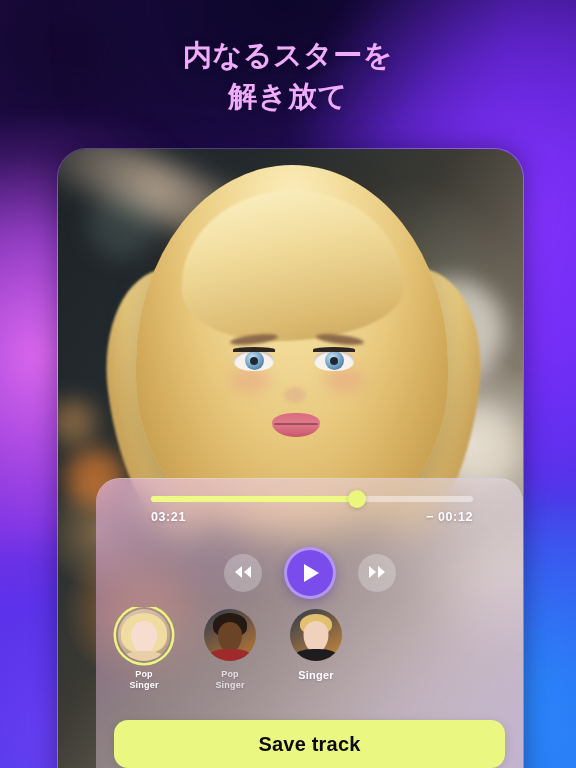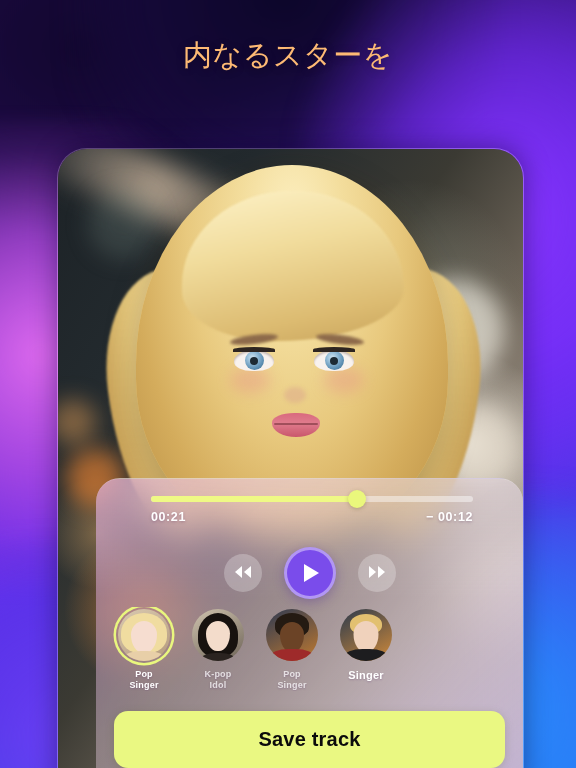--- a/index.html
+++ b/index.html
@@ -92,23 +92,23 @@
       rgba(92,52,230,0.5) 48%,
       rgba(80,45,220,0) 78%);
     filter: blur(10px);
   }
 
   
   .headline {
     position: absolute;
     left: 0; right: 0; top: 35px;
     text-align: center;
-    color: #fdba74;
+    color: #f0abfc;
     font-size: 29px;
-    font-weight: 400;
+    font-weight: 700;
     line-height: 1.42;
     letter-spacing: 0.5px;
     text-shadow: 0 1px 8px rgba(0,0,0,0.28);
     z-index: 6;
   }
   .headline .line { display: block; }
 
   
   .card {
     position: absolute;
@@ -297,21 +297,21 @@
     cursor: pointer;
     box-shadow: 0 3px 12px rgba(70,30,150,0.32);
   }
   .tri { width: 0; height: 0; border-left: 15px solid #fff;
          border-top: 9px solid transparent; border-bottom: 9px solid transparent;
          margin-left: 4px; }
 
   
   .avatars {
     position: absolute; left: 0; right: 0; top: 128px;
-    display: flex; gap: 14px;
+    display: flex; gap: 26px;
     padding-left: 18px;
     overflow: hidden;
   }
   .avatar-item {
     flex: 0 0 auto;
     width: 60px;
     display: flex; flex-direction: column; align-items: center;
     cursor: pointer;
   }
   .avatar-ring {
@@ -346,21 +346,21 @@
   .av-head { position: absolute; left: 50%; transform: translateX(-50%);
              border-radius: 50% 50% 46% 46% / 42% 42% 58% 58%; }
   .av-hair { position: absolute; left: 50%; transform: translateX(-50%); border-radius: 50% 50% 40% 40%; }
   .av-body { position: absolute; left: 50%; transform: translateX(-50%); bottom: -6px;
              border-radius: 42% 42% 0 0; }
 
   
   .save-btn {
     position: absolute;
     left: 18px; right: 18px; bottom: 21px;
-    height: 57px;
+    height: 48px;
     border-radius: 14px;
     background: #eaf882;
     color: #0b0b0b;
     font-size: 20px;
     font-weight: 800;
     letter-spacing: 0.2px;
     display: flex; align-items: center; justify-content: center;
     border: none; cursor: pointer;
     font-family: "Liberation Sans", sans-serif;
     box-shadow: 0 2px 10px rgba(60,70,10,0.18);
@@ -374,20 +374,21 @@
   <div class="bg-base"></div>
   <div class="bg-glow-topleft"></div>
   <div class="bg-glow-topdark"></div>
   <div class="bg-glow-right"></div>
   <div class="bg-glow-left"></div>
   <div class="bg-glow-bottomright"></div>
   <div class="bg-glow-bottomleft"></div>
 
   <div class="headline">
     <span class="line">内なるスターを</span>
+    <span class="line">解き放て</span>
   </div>
 
   <div class="card">
 
     <div class="portrait">
       <div class="streak"></div>
       <div class="bokeh b5"></div>
       <div class="bokeh b3"></div>
       <div class="bokeh b4"></div>
       <div class="bokeh b1"></div>
@@ -418,21 +419,21 @@
 
     <div class="player">
       <div class="player-sheen"></div>
 
       <div class="progress-wrap">
         <div class="track">
           <div class="track-fill" style="width: 64%;"></div>
           <div class="thumb" style="left: 64%;"></div>
         </div>
         <div class="times">
-          <span>00:21</span>
+          <span>03:21</span>
           <span>− 00:12</span>
         </div>
       </div>
 
       <div class="transport">
         <button class="skip-btn">
           <span>
             <svg width="18" height="14" viewBox="0 0 18 14" aria-hidden="true">
               <path d="M8 1 L8 13 L1 7 Z" fill="#ffffff"></path>
               <path d="M17 1 L17 13 L10 7 Z" fill="#ffffff"></path>
@@ -465,34 +466,20 @@
               <div class="av-body" style="width:40px;height:16px;background:#e8cfa8"></div>
             </div>
           </div>
           <div class="avatar-label">
             <span>Pop</span><br>
             <span>Singer</span>
           </div>
         </div>
 
 
-        <div class="avatar-item">
-          <div class="avatar-ring">
-            <div class="avatar-face">
-              <div class="av-bg" style="background:linear-gradient(150deg,#cfc3ae,#6e6458)"></div>
-              <div class="av-hair" style="width:40px;height:44px;top:4px;background:#17120f"></div>
-              <div class="av-head" style="width:24px;height:30px;top:12px;background:#f3dccb"></div>
-              <div class="av-body" style="width:34px;height:14px;background:#2a2320"></div>
-            </div>
-          </div>
-          <div class="avatar-label">
-            <span>K-pop</span><br>
-            <span>Idol</span>
-          </div>
-        </div>
 
 
         <div class="avatar-item">
           <div class="avatar-ring">
             <div class="avatar-face">
               <div class="av-bg" style="background:linear-gradient(150deg,#2f3a52,#c07a30)"></div>
               <div class="av-hair" style="width:34px;height:24px;top:4px;background:#241a12"></div>
               <div class="av-head" style="width:24px;height:30px;top:13px;background:#6b4326"></div>
               <div class="av-body" style="width:44px;height:18px;background:#9e2a2a"></div>
             </div>

